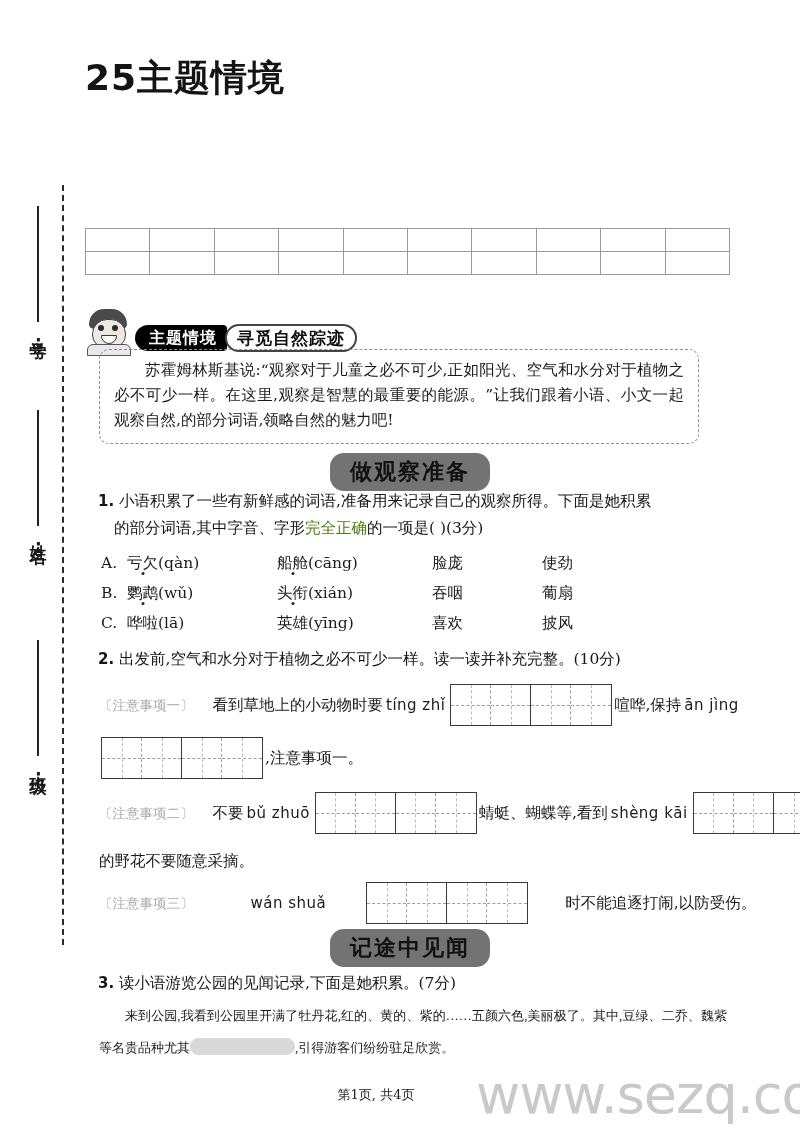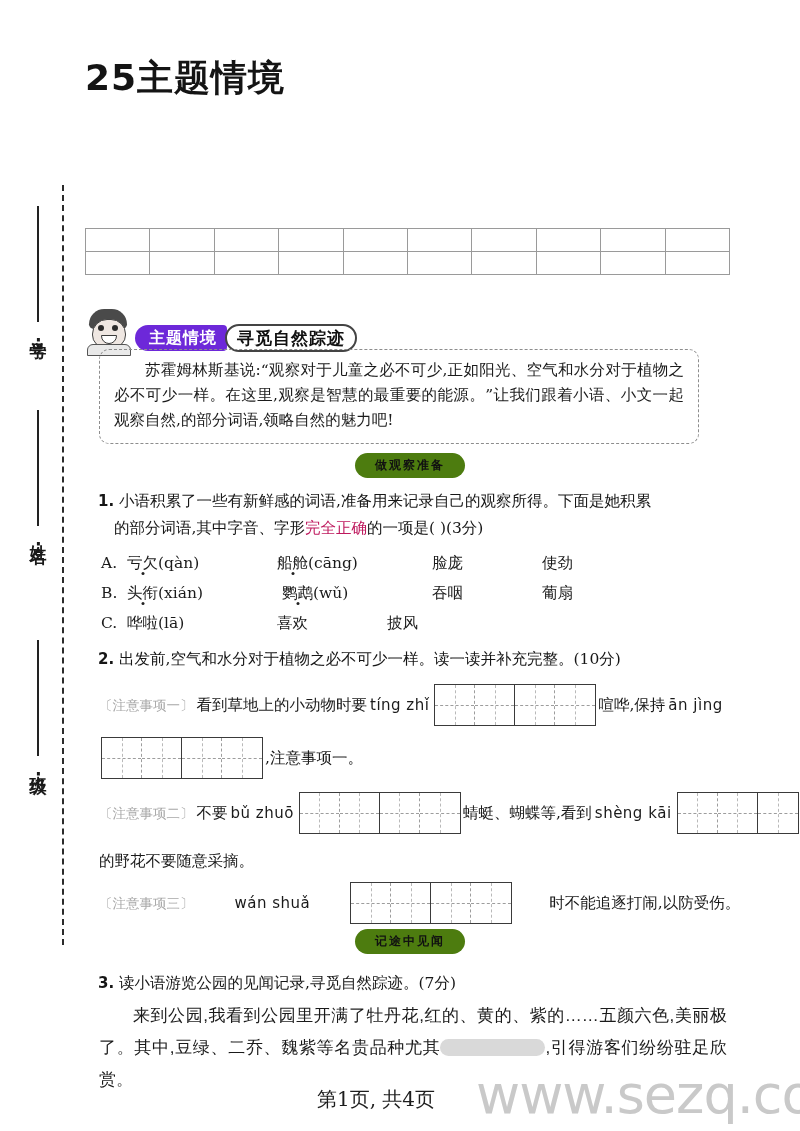--- a/index.html
+++ b/index.html
@@ -87,21 +87,21 @@
     background:#2a2a2a;top:17px;}
   .mascot .eye.l{left:13px;}
   .mascot .eye.r{left:27px;}
   .mascot .mouth{position:absolute;left:16px;top:27px;width:14px;height:7px;
     background:#fff;border:1.4px solid #3a3a3a;border-radius:0 0 8px 8px;}
   .mascot .body{position:absolute;left:2px;top:36px;width:42px;height:10px;
     background:#e9e9e9;border:1.4px solid #555;border-radius:6px 6px 0 0;}
 
   .badge-wrap{display:flex;align-items:center;height:28px;}
   .badge-gray{
-    background:#6d28d9;color:#ffffff;
+    background:#000000;color:#ffffff;
     font-family:"DejaVu Sans","Liberation Sans",sans-serif;
     font-weight:700;font-size:16px;letter-spacing:1px;
     padding:3px 10px 3px 14px;
     border-radius:13px 4px 4px 13px;
     line-height:20px;
   }
   .badge-black{
     background:#ffffff;color:#111;
     border:2px solid #444;
     font-family:"DejaVu Sans","Liberation Sans",sans-serif;
@@ -123,39 +123,39 @@
   .quote-text{
     font-family:"DejaVu Serif","Liberation Serif",serif;
     font-size:15.5px;line-height:25px;text-align:justify;
     text-indent:2em;
     color:#1b1b1b;
   }
 
   
   .sec-pill{
     display:inline-block;
-    background:#4d7c0f;color:#111;
-    font-family:"DejaVu Sans","Liberation Sans",sans-serif;
-    font-weight:700;font-size:12px;letter-spacing:2px;
+    background:#737373;color:#111;
+    font-family:"DejaVu Sans","Liberation Sans",sans-serif;
+    font-weight:700;font-size:22px;letter-spacing:2px;
     border-radius:14px;
     padding:4px 20px;
   }
   .sec-wrap{position:absolute;width:650px;text-align:center;left:85px;}
   #sec0{top:453px;}
   #sec1{top:929px;}
 
   
   .q{
     position:absolute;left:98px;width:648px;
     font-family:"DejaVu Serif","Liberation Serif",serif;
     font-size:15.5px;line-height:27px;color:#161616;
   }
   .qnum{font-family:"DejaVu Sans","Liberation Sans",sans-serif;
     font-weight:700;font-size:15px;}
-  .gray{color:#be185d;}
+  .gray{color:#4d7c0f;}
 
   #q1{top:488px;}
   #q1 .line2{padding-left:16px;}
 
   .opts{
     position:absolute;left:101px;top:548px;width:620px;
     font-family:"DejaVu Serif","Liberation Serif",serif;
     font-size:15.5px;line-height:30px;
   }
   .opt-row{display:flex;}
@@ -198,51 +198,51 @@
   .noteline{
     position:absolute;left:99px;width:640px;
     font-family:"DejaVu Serif","Liberation Serif",serif;
     font-size:15.5px;line-height:46px;
     white-space:nowrap;
     display:flex;align-items:center;
   }
   .notetag{
     color:#a7a7a7;font-size:13.5px;
     font-family:"DejaVu Sans","Liberation Sans",sans-serif;
-    margin-right:3px;
+    margin-right:19px;
   }
   .pinyin{
     font-family:"DejaVu Sans","Liberation Sans",sans-serif;
     font-size:15px;letter-spacing:.5px;margin:0 3px;
   }
   #n1{top:682px;}
   #n1b{top:735px;left:99px;}
   #n2{top:790px;}
   #n2b{top:838px;left:99px;}
   #n3{top:880px;gap:35px;}
 
   #q3{top:970px;}
   .para{
     position:absolute;left:99px;top:1000px;width:628px;
-    font-family:Liberation Sans, sans-serif;
-    font-size:17px;line-height:32px;text-align:justify;
+    font-family:Liberation Serif, serif;
+    font-size:13px;line-height:32px;text-align:justify;
     text-indent:2em;
   }
   .redact{
     display:inline-block;width:105px;height:17px;
     background:#d9d9d9;border-radius:9px;
     vertical-align:-3px;
   }
 
   
   .footer{
     position:absolute;left:0;top:1086px;width:752px;
     text-align:center;
     font-family:"DejaVu Serif","Liberation Serif",serif;
-    font-size:20px;color:#1d1d1d;
+    font-size:13px;color:#1d1d1d;
   }
   .watermark{
     position:absolute;left:476px;top:1063px;
     font-family:"DejaVu Sans","Liberation Sans",sans-serif;
     font-size:54px;color:#c9c9c9;letter-spacing:-1px;
     white-space:nowrap;
     pointer-events:none;
   }
 </style>
 </head>
@@ -332,28 +332,29 @@
   <div class="opts">
     <div class="opt-row">
       <span class="opt-ltr">A.</span>
       <span class="opt-c c1"><span class="dotted">亏欠</span><span>(qàn)</span></span>
       <span class="opt-c c2"><span class="dotted">船舱</span><span>(cāng)</span></span>
       <span class="opt-c c3">脸庞</span>
       <span class="opt-c">使劲</span>
     </div>
     <div class="opt-row">
       <span class="opt-ltr">B.</span>
+      <span class="opt-c c1"><span class="dotted">鹦鹉</span><span>(wǔ)</span></span>
       <span class="opt-c c2"><span class="dotted">头衔</span><span>(xián)</span></span>
-      <span class="opt-c c1"><span class="dotted">鹦鹉</span><span>(wǔ)</span></span>
       <span class="opt-c c3">吞咽</span>
       <span class="opt-c">葡扇</span>
     </div>
     <div class="opt-row">
       <span class="opt-ltr">C.</span>
       <span class="opt-c c1"><span>哗啦</span><span>(lā)</span></span>
+      <span class="opt-c c2"><span>英雄</span><span>(yīng)</span></span>
       <span class="opt-c c3">喜欢</span>
       <span class="opt-c">披风</span>
     </div>
   </div>
 
   <div class="q" id="q2">
     <span class="qnum">2.</span>
     <span>出发前,空气和水分对于植物之必不可少一样。读一读并补充完整。(10分)</span>
   </div>
 
@@ -415,21 +416,21 @@
       </span>
     <span>时不能追逐打闹,以防受伤。</span>
   </div>
 
   <div class="sec-wrap" id="sec1">
     <span class="sec-pill">记途中见闻</span>
   </div>
 
   <div class="q" id="q3">
     <span class="qnum">3.</span>
-    <span>读小语游览公园的见闻记录,寻觅自然踪迹。(7分)</span>
+    <span>读小语游览公园的见闻记录,下面是她积累。(7分)</span>
   </div>
   <div class="para">
     <span>来到公园,我看到公园里开满了牡丹花,红的、黄的、紫的……五颜六色,美丽极了。其中,豆绿、二乔、魏紫等名贵品种尤其</span><span class="redact"></span><span>,引得游客们纷纷驻足欣赏。</span>
   </div>
 
   <div class="watermark">www.sezq.com</div>
   <div class="footer">第1页, 共4页</div>
 </div>
 
 </body></html>

